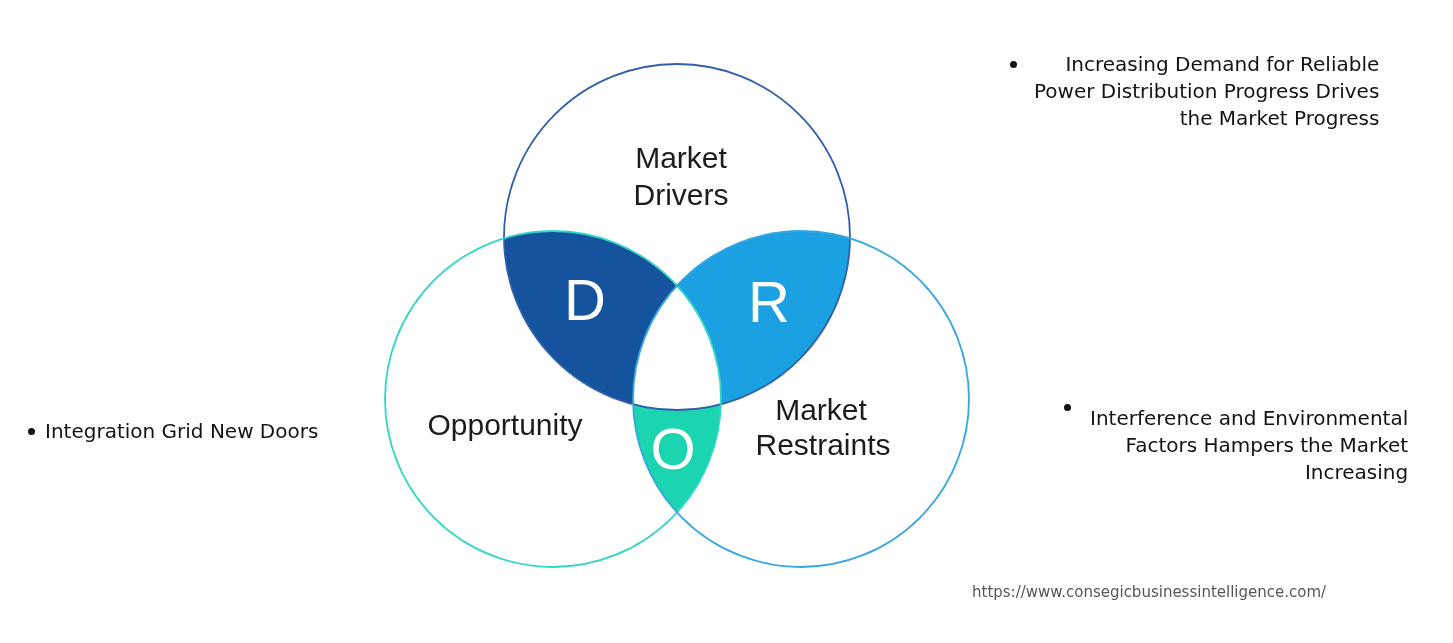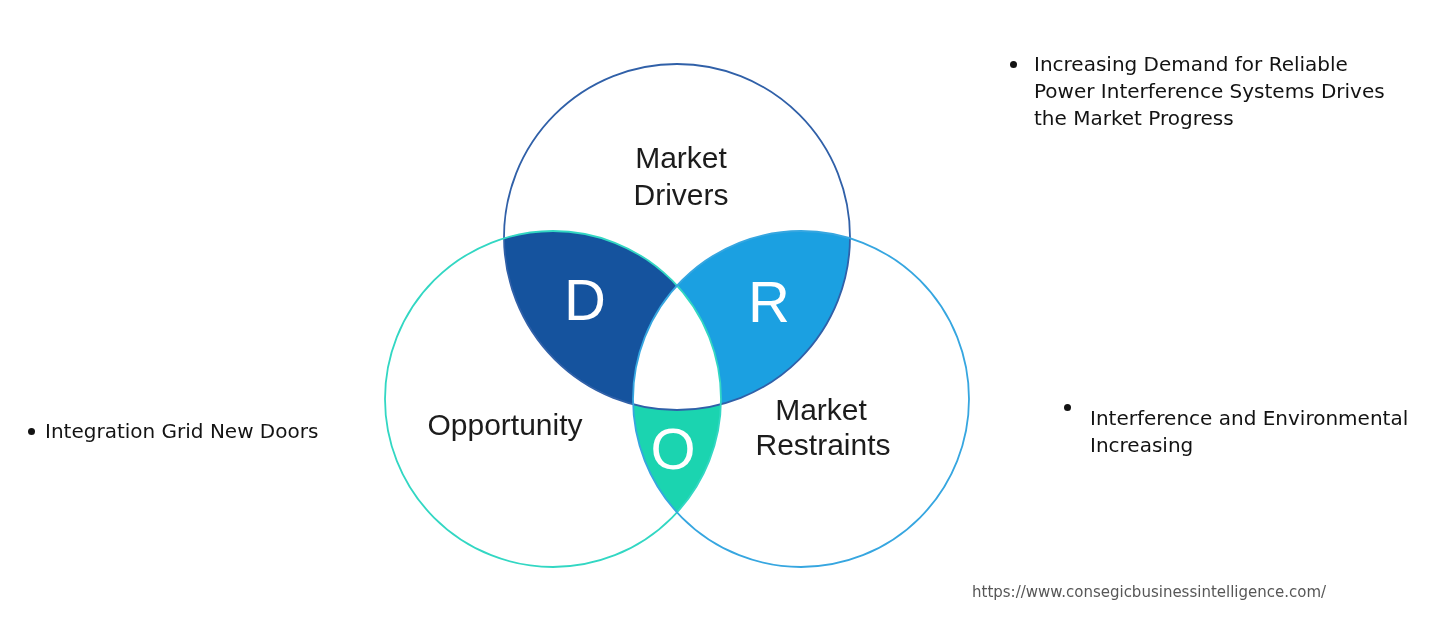--- a/index.html
+++ b/index.html
@@ -21,20 +21,21 @@
     font-family: "Liberation Sans", sans-serif;
     font-size: 58px;
     font-weight: 400;
   }
   .bullet {
     position: absolute;
     color: #131313;
     font-size: 20px;
     font-weight: 500;
     line-height: 27px;
+    text-align: right;
   }
   .bullet-line { white-space: nowrap; }
   .bullet-dot {
     position: absolute;
     width: 7px;
     height: 7px;
     border-radius: 50%;
     background: #131313;
   }
   .footer-url {
@@ -96,27 +97,28 @@
     <text class="circle-label" x="823" y="444" text-anchor="middle" dominant-baseline="central" fill="#1c1c1c">Restraints</text>
 
     <text class="region-letter" x="585" y="299" text-anchor="middle" dominant-baseline="central" fill="#ffffff">D</text>
     <text class="region-letter" x="769" y="301" text-anchor="middle" dominant-baseline="central" fill="#ffffff">R</text>
     <text class="region-letter" x="673" y="448" text-anchor="middle" dominant-baseline="central" fill="#ffffff">O</text>
   </svg>
 
   <div class="bullet" style="left:1034px; top:51px;">
     <span class="bullet-dot" style="left:-24px; top:10px;"></span>
     <div class="bullet-line">Increasing Demand for Reliable</div>
-    <div class="bullet-line">Power Interference Systems Drives</div>
+    <div class="bullet-line">Power Distribution Progress Drives</div>
     <div class="bullet-line">the Market Progress</div>
   </div>
 
   <div class="bullet" style="left:1090px; top:405px;">
     <span class="bullet-dot" style="left:-26px; top:-1px;"></span>
     <div class="bullet-line">Interference and Environmental</div>
+    <div class="bullet-line">Factors Hampers the Market</div>
     <div class="bullet-line">Increasing</div>
   </div>
 
   <div class="bullet" style="left:45px; top:418px;">
     <span class="bullet-dot" style="left:-17px; top:10px;"></span>
     <div class="bullet-line">Integration Grid New Doors</div>
   </div>
 
   <div class="footer-url">https://www.consegicbusinessintelligence.com/</div>
 

